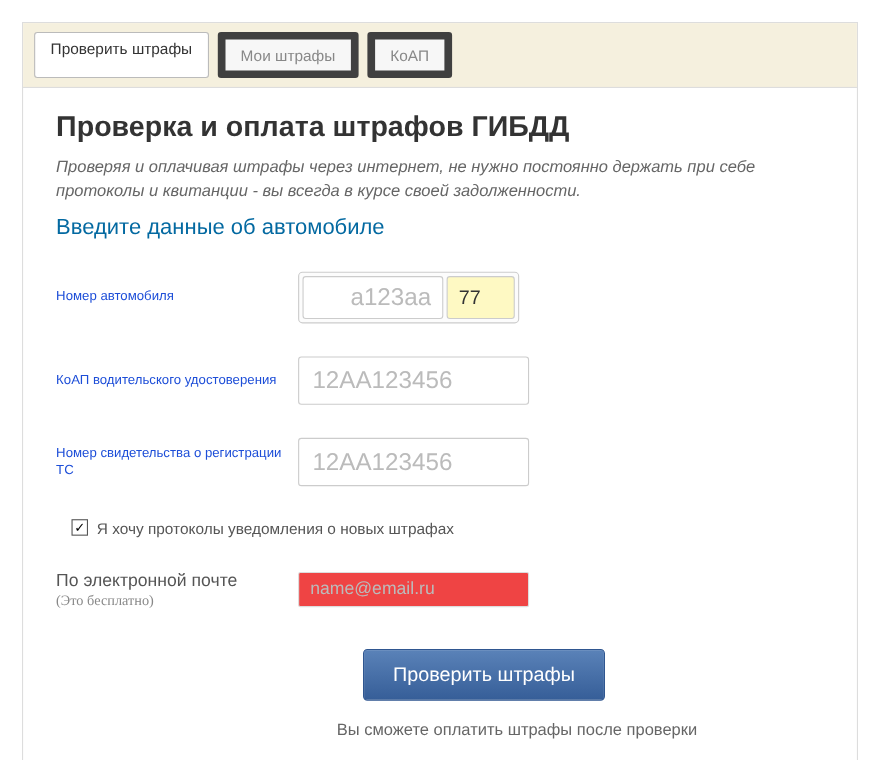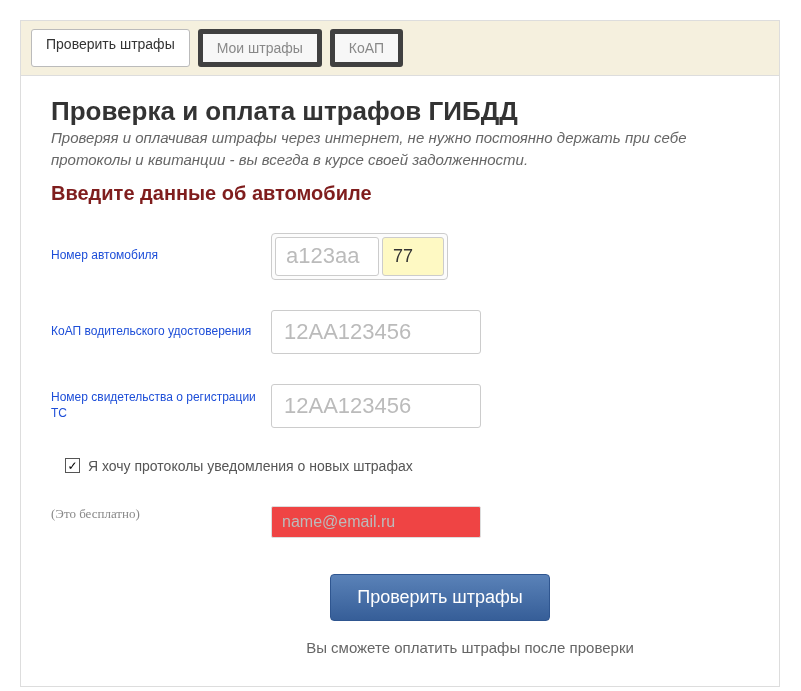--- a/index.html
+++ b/index.html
@@ -19,51 +19,52 @@
     }
     .tabs {
       background: #f5f0de;
       border-bottom: 1px solid #ddd;
       padding: 8px 10px;
       display: flex;
       gap: 8px;
     }
     .tab {
       background: #f7f7f7;
-      border: 5px solid #404040;
+      border: 7px solid #404040;
       border-radius: 3px;
       padding: 6px 14px;
       font-size: 14px;
       color: #888;
       cursor: pointer;
     }
     .tab.active {
       background: #fff;
       color: #333;
       border: 1px solid #bbb;
     }
     .content {
       padding: 20px 30px 30px 30px;
     }
     h1 {
       font-size: 26px;
       font-weight: bold;
       color: #333;
+      margin-bottom: 10px;
     }
     .subtitle {
       font-style: italic;
       color: #666;
       font-size: 15px;
       line-height: 1.45;
       margin-bottom: 11px;
     }
     h2 {
       font-size: 20px;
-      font-weight: bold;
-      color: #7f1d1d;
+      font-weight: normal;
+      color: #0369a1;
       margin-bottom: 28px;
     }
     .form-row {
       display: flex;
       align-items: center;
       margin-bottom: 30px;
     }
     .form-label {
       width: 220px;
       font-size: 12px;
@@ -80,21 +81,22 @@
       padding: 3px;
       background: #fcfcfc;
     }
     .plate-input {
       border: 1px solid #ccc;
       border-radius: 3px;
       padding: 3px 10px;
       font-size: 22px;
       color: #333;
       background: #fff;
-      width: 104px;
+      width: 128px;
+      text-align: right;
     }
     .plate-region {
       border: 1px solid #ccc;
       border-radius: 3px;
       padding: 8px 10px;
       font-size: 18px;
       color: #333;
       background: #fef9c3;
       width: 62px;
       margin-left: 3px;
@@ -222,20 +224,21 @@
       </div>
     </div>
 
     <div class="checkbox-row">
       <span class="checkbox-icon">✓</span>
       <span class="checkbox-label">Я хочу протоколы уведомления о новых штрафах</span>
     </div>
 
     <div class="email-row">
       <div class="email-label-group">
+        <div class="email-label">По электронной почте</div>
         <div class="email-sublabel">(Это бесплатно)</div>
       </div>
       <div class="form-control">
         <input class="email-input" type="text" placeholder="name@email.ru" style="">
       </div>
     </div>
 
     <div class="submit-row">
       <button class="submit-btn">Проверить штрафы</button>
       <div class="note">Вы сможете оплатить штрафы после проверки</div>

